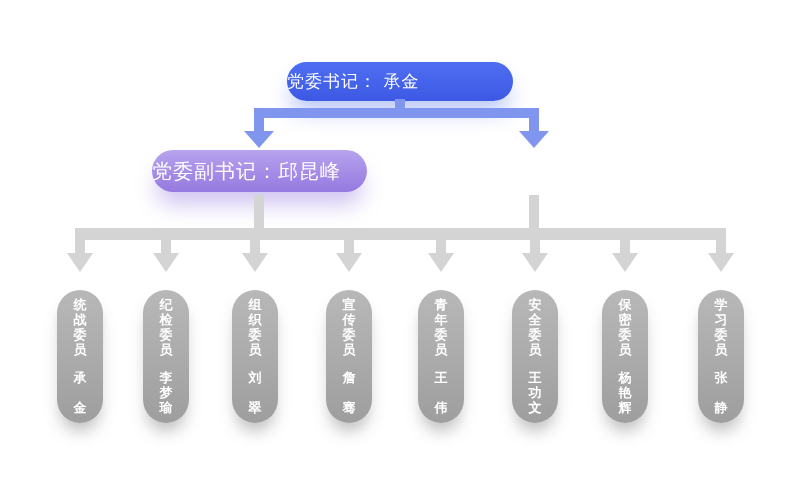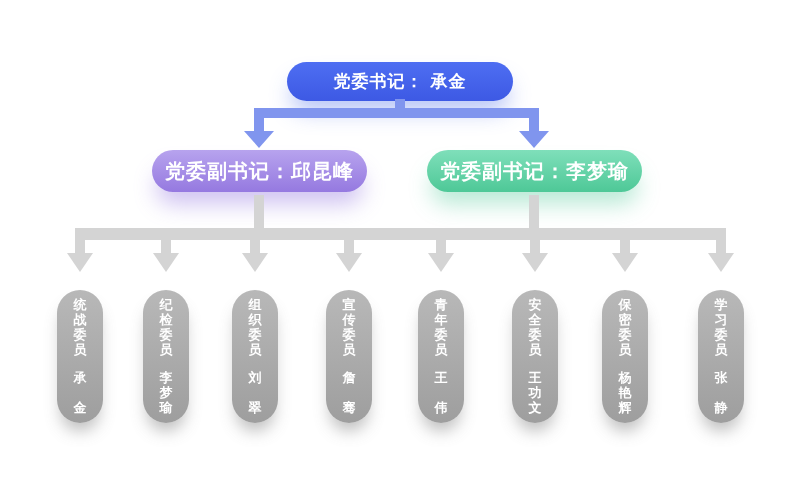--- a/index.html
+++ b/index.html
@@ -1,21 +1,21 @@
 <!DOCTYPE html>
 <html style="--root-g1: #4e6ef2; --root-g2: #3d59e4; --purple-g1: #b7a3ee; --purple-g2: #9579e0; --green-g1: #7fdfba; --green-g2: #4ec897; --blue: #8095ee; --gray: #d4d4d4; --pill-g1: #b8b8b8; --pill-g2: #9e9e9e;"><head>
 <meta charset="utf-8">
 <style>
   html,body{margin:0;padding:0;background:#ffffff;}
   body{font-family:"DejaVu Sans","Liberation Sans",sans-serif;}
   .canvas{position:relative;width:795px;height:488px;background:#ffffff;overflow:hidden;}
 
   
-  .node{position:absolute;display:flex;align-items:center;justify-content:center;
-        color:#ffffff;font-weight:bold;letter-spacing:1px;}
+  .node{position:absolute;display:flex;align-items:center;justify-content:flex-start;
+        color:#ffffff;font-weight:normal;letter-spacing:1px;}
   .node-root{left:287px;top:62px;width:226px;height:39px;border-radius:20px;
         font-size:17px;
         background:linear-gradient(180deg,var(--root-g1),var(--root-g2));
         box-shadow:0 14px 22px -4px rgba(70,105,235,.40);}
   .node-deputy{top:150px;width:215px;height:42px;border-radius:21px;font-size:20px;}
   .node-deputy.purple{left:152px;
         background:linear-gradient(180deg,var(--purple-g1),var(--purple-g2));
         box-shadow:0 16px 22px -4px rgba(149,120,224,.45);}
   .node-deputy.green{left:427px;
         background:linear-gradient(180deg,var(--green-g1),var(--green-g2));
@@ -53,23 +53,20 @@
 
   <div class="seg blue" style="left:395px;top:99px;width:10px;height:10px;"></div>
   <div class="seg blue" style="left:254px;top:108px;width:285px;height:10px;"></div>
   <div class="seg blue" style="left:254px;top:117px;width:10px;height:14px;"></div>
   <div class="ah blue-head" style="left:244px;top:131px;"></div>
   <div class="seg blue" style="left:529px;top:117px;width:10px;height:14px;"></div>
   <div class="ah blue-head" style="left:519px;top:131px;"></div>
 
   <div class="node node-deputy purple">
     <span>党委副书记：邱昆峰</span>
-  </div>
-  <div class="node node-deputy green">
-    <span>党委副书记：李梦瑜</span>
   </div>
 
   <div class="seg gray" style="left:254px;top:195px;width:10px;height:34px;"></div>
   <div class="seg gray" style="left:529px;top:195px;width:10px;height:34px;"></div>
   <div class="seg gray" style="left:75px;top:228px;width:651px;height:12px;"></div>
   <div id="drops">
       <div class="seg gray" style="left: 75px; top: 239px; width: 10px; height: 15px;"></div>
       <div class="ah gray-head" style="left: 67px; top: 253px;"></div>
       <div class="seg gray" style="left: 161px; top: 239px; width: 10px; height: 15px;"></div>
       <div class="ah gray-head" style="left: 153px; top: 253px;"></div>

